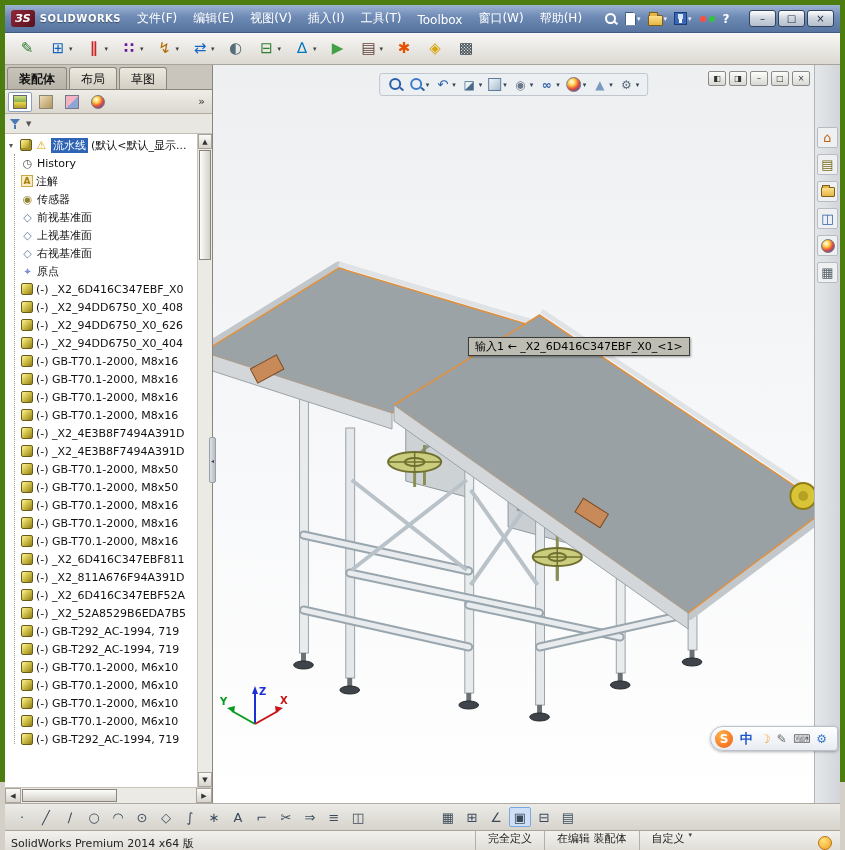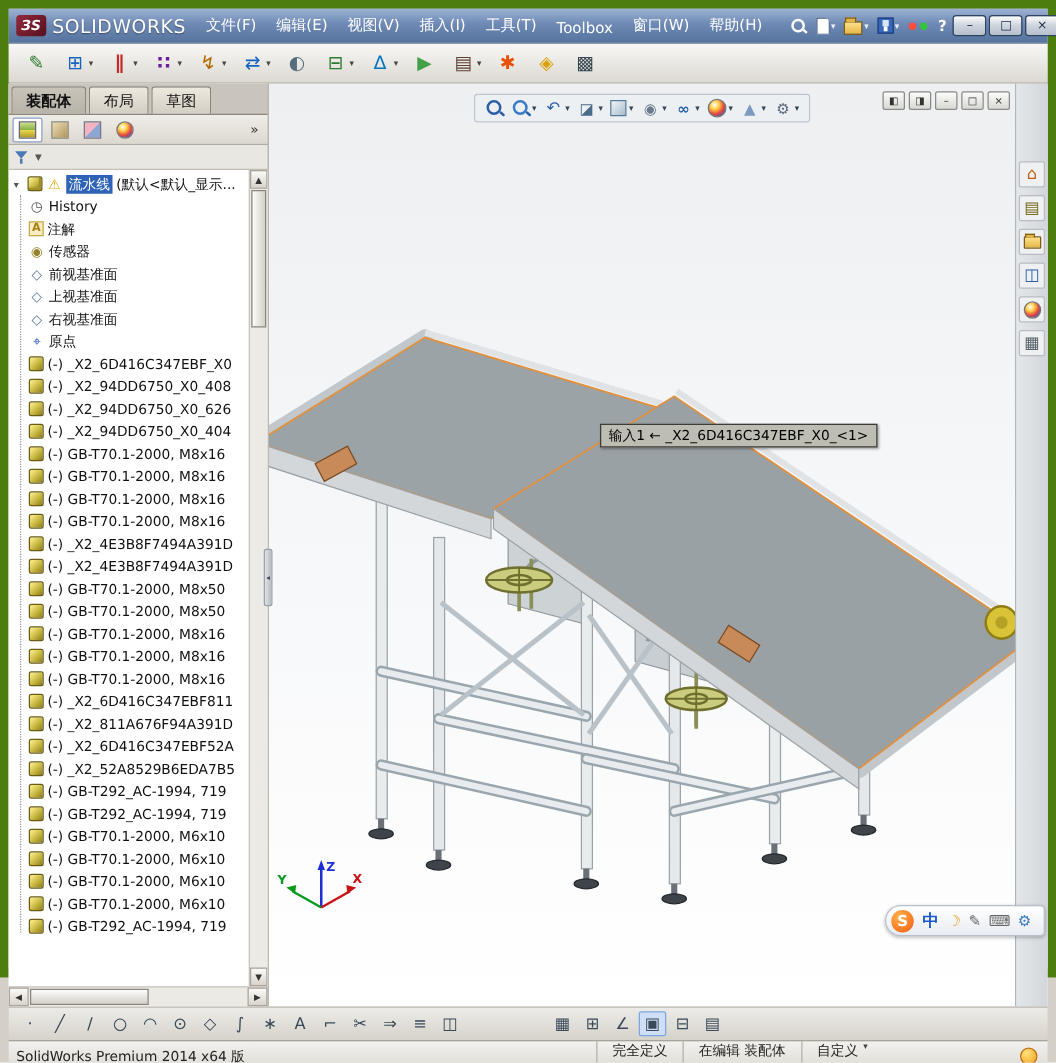--- a/index.html
+++ b/index.html
@@ -1,24 +1,24 @@
 <!DOCTYPE html>
 <html><head>
 <meta charset="utf-8">
 <style>
   *{margin:0;padding:0;box-sizing:border-box}
   html,body{width:845px;height:850px;overflow:hidden}
   body{font-family:"DejaVu Sans","Liberation Sans",sans-serif;font-size:12px;background:#d4d0c8;color:#111}
-  .app{position:relative;width:845px;height:782px;border:7px solid #4d7c0f;background:#e5e5e5}
+  .app{position:relative;width:845px;height:782px;border:5px solid #4d7c0f;background:#14532d}
 
   
   .titlebar{height:28px;background:linear-gradient(180deg,#9cb2d2 0%,#6d89b4 45%,#56749f 100%);display:flex;align-items:center;color:#fff;padding:0 4px;gap:2px;border-bottom:1px solid #3d5a84}
   .logo{display:flex;align-items:center;gap:5px;padding:0 6px 0 2px}
   .logo-mark{font-weight:bold;font-style:italic;font-size:11px;color:#fff;background:linear-gradient(135deg,#93293a,#55101e);padding:2px 4px;border-radius:3px}
-  .logo-text{font-weight:normal;font-size:15px;letter-spacing:.5px;text-shadow:0 1px 1px rgba(0,0,0,.4)}
+  .logo-text{font-weight:bold;font-size:10px;letter-spacing:.5px;text-shadow:0 1px 1px rgba(0,0,0,.4)}
   .menus{display:flex;align-items:flex-end}
   .menu-item{padding:4px 8px;font-size:12px;white-space:nowrap;cursor:default}
   .tb-quick{display:flex;align-items:center;margin-left:8px;gap:1px}
   .qbtn{display:flex;align-items:center;padding:2px 3px;border-radius:2px}
   .dd{font-size:7px;color:#eaf0fa;margin-left:1px}
   .winbtns{margin-left:auto;display:flex;gap:2px;padding-right:2px}
   .winbtn{width:27px;height:17px;background:linear-gradient(#fdfdfd,#cdd4de 50%,#b5bfcc);border:1px solid #32435f;border-radius:3px;color:#1c2840;font-size:10px;line-height:1;display:flex;align-items:center;justify-content:center;cursor:default}
 
   
   .search-icon{position:relative;width:15px;height:15px}
@@ -123,21 +123,21 @@
   .section-view-icon::before{content:"◪";color:#4a6a8a}
   .view-orientation-icon{background:linear-gradient(135deg,#f0f5fa,#a8bccc);border:1px solid #5a7a9a;width:13px;height:13px}
   .display-style-icon::before{content:"◉";color:#6a7a8a}
   .hide-show-items-icon::before{content:"∞";color:#2a5fa8;font-weight:bold}
   .apply-scene-icon::before{content:"▲";color:#7a9ac0}
   .view-settings-icon::before{content:"⚙";color:#5a6a7a}
 
   .docbtns{position:absolute;top:6px;right:4px;display:flex;gap:3px;z-index:4}
   .docbtn{width:18px;height:15px;background:linear-gradient(#fcfcfa,#d8d8d4);border:1px solid #8a8a86;border-radius:2px;font-size:8px;display:flex;align-items:center;justify-content:center;color:#333;cursor:default}
 
-  .tooltip{position:absolute;left:265px;top:272px;background:#bdbdb3;border:1px solid #3c3c38;padding:1px 6px;font-size:11px;color:#000;white-space:nowrap;box-shadow:1px 1px 2px rgba(0,0,0,.35);z-index:5}
+  .tooltip{position:absolute;left:255px;top:272px;background:#bdbdb3;border:1px solid #3c3c38;padding:1px 6px;font-size:11px;color:#000;white-space:nowrap;box-shadow:1px 1px 2px rgba(0,0,0,.35);z-index:5}
 
   .triad{position:absolute;left:6px;bottom:53px;width:70px;height:70px;z-index:3}
 
   
   .taskpane{width:26px;flex:none;background:linear-gradient(90deg,#e4e7ea,#d2d6da);border-left:1px solid #b0b6bc;display:flex;flex-direction:column;align-items:center;padding-top:62px;gap:6px}
   .tpbtn{width:21px;height:21px;display:flex;align-items:center;justify-content:center;background:#eef0f2;border:1px solid #b8bcc2;border-radius:2px}
   .tpicon{display:flex;align-items:center;justify-content:center;font-size:13px;line-height:1}
   .solidworks-resources-icon::before{content:"⌂";color:#c06010}
   .design-library-icon::before{content:"▤";color:#7a6a1a}
   .file-explorer-icon{width:14px;height:10px;background:linear-gradient(#ffe08a,#e5b646);border:1px solid #7d5f1d;border-radius:1px;position:relative}

